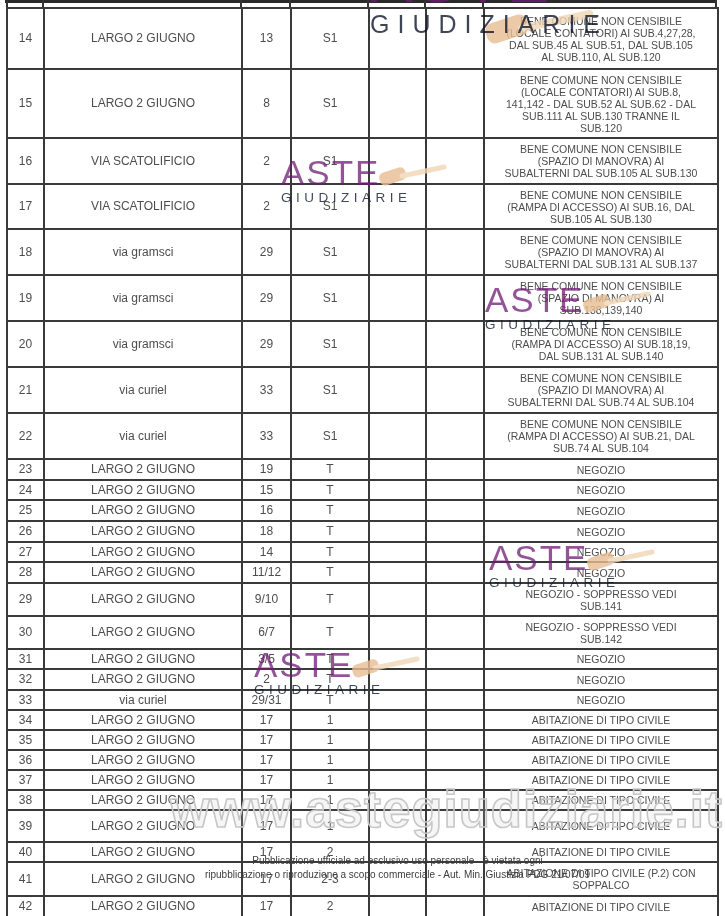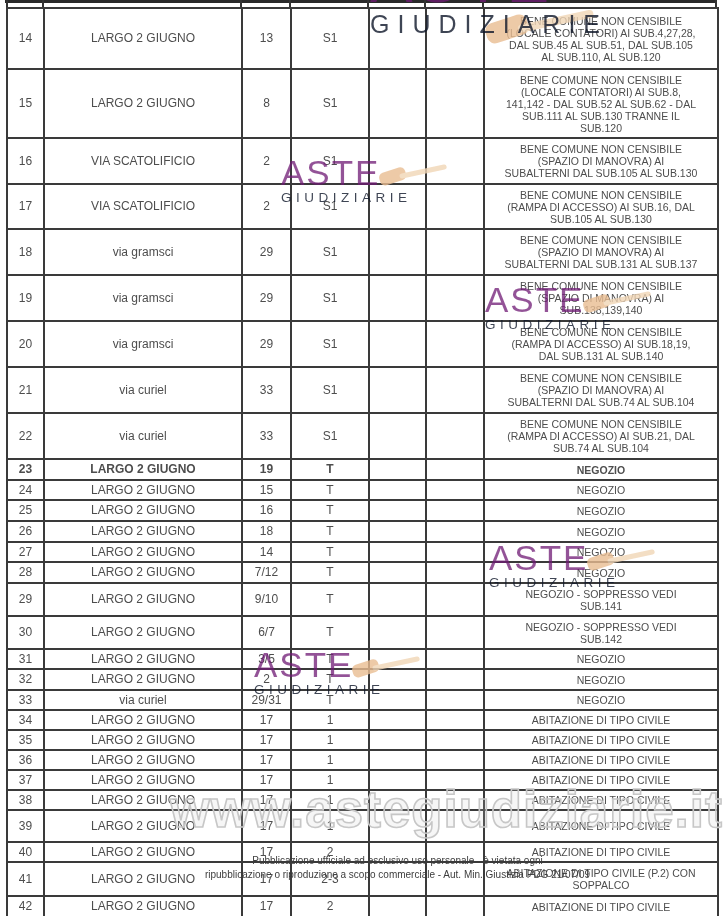--- a/index.html
+++ b/index.html
@@ -157,21 +157,21 @@
           <td>22</td>
           <td>via curiel</td>
           <td>33</td>
           <td>S1</td>
           <td></td>
           <td></td>
           <td class="desc">BENE COMUNE NON CENSIBILE
 (RAMPA DI ACCESSO) AI SUB.21, DAL
 SUB.74 AL SUB.104</td>
         </tr>
-        <tr style="height: 21px; font-weight: bold;">
+        <tr style="height: 21px;">
           <td>23</td>
           <td>LARGO 2 GIUGNO</td>
           <td>19</td>
           <td>T</td>
           <td></td>
           <td></td>
           <td class="desc">NEGOZIO</td>
         </tr>
         <tr style="height: 20px;">
           <td>24</td>
@@ -205,21 +205,21 @@
           <td>LARGO 2 GIUGNO</td>
           <td>14</td>
           <td>T</td>
           <td></td>
           <td></td>
           <td class="desc">NEGOZIO</td>
         </tr>
         <tr style="height: 21px; border-radius: 9px;">
           <td>28</td>
           <td>LARGO 2 GIUGNO</td>
-          <td>7/12</td>
+          <td>11/12</td>
           <td>T</td>
           <td></td>
           <td></td>
           <td class="desc">NEGOZIO</td>
         </tr>
         <tr style="height: 33px;">
           <td>29</td>
           <td>LARGO 2 GIUGNO</td>
           <td>9/10</td>
           <td>T</td>

